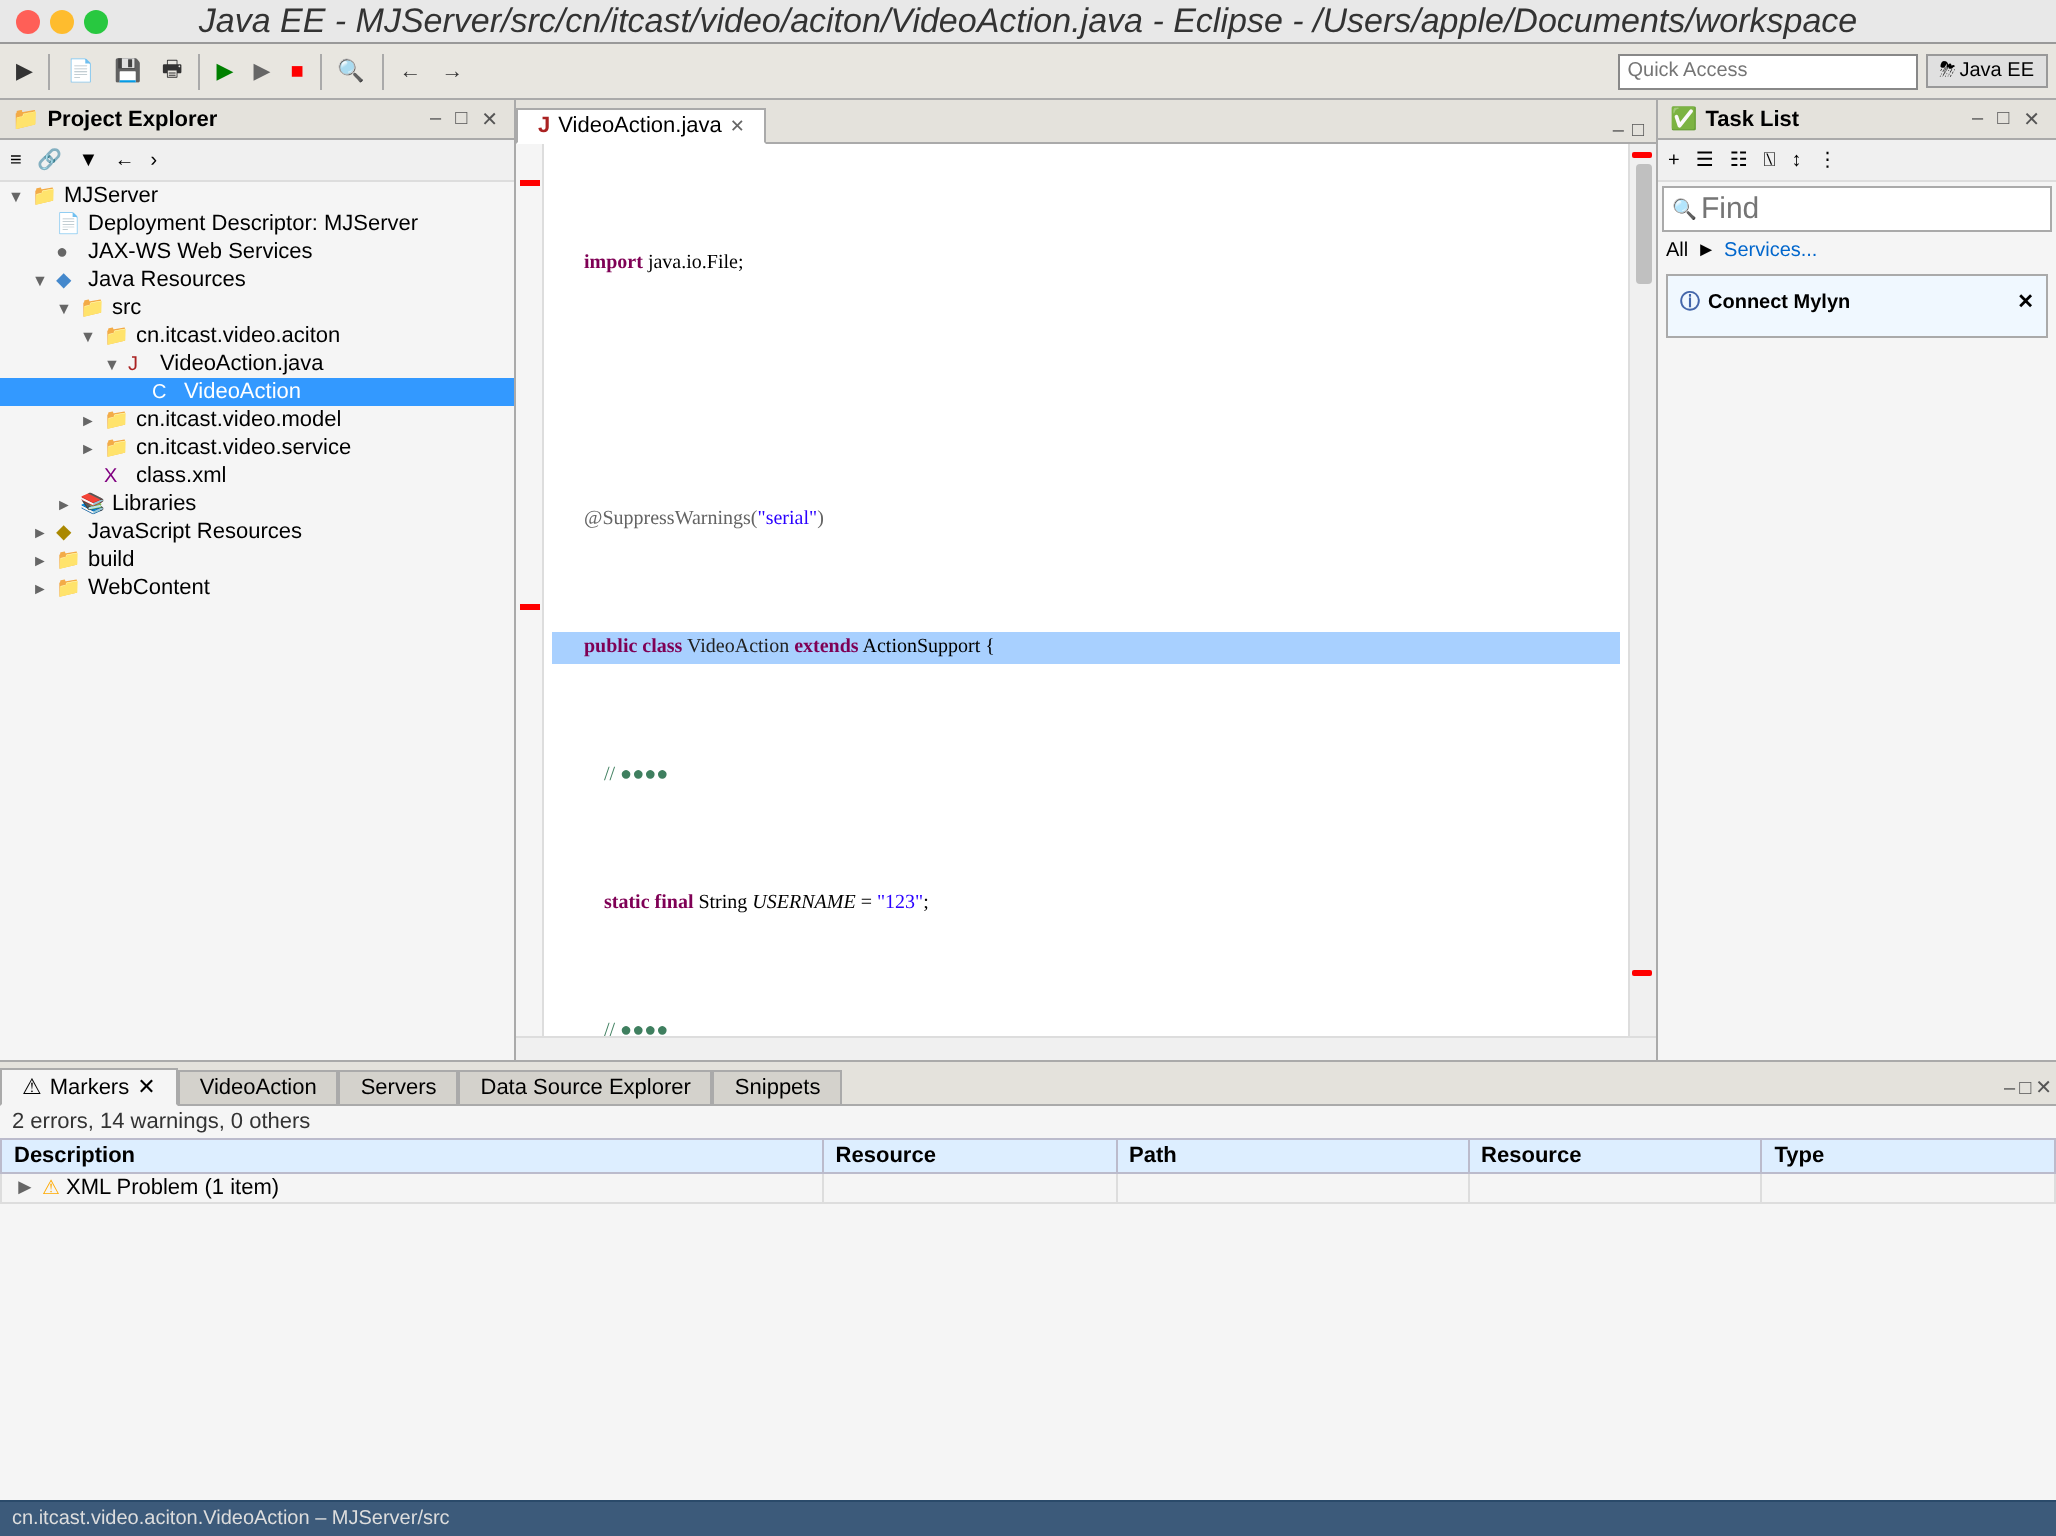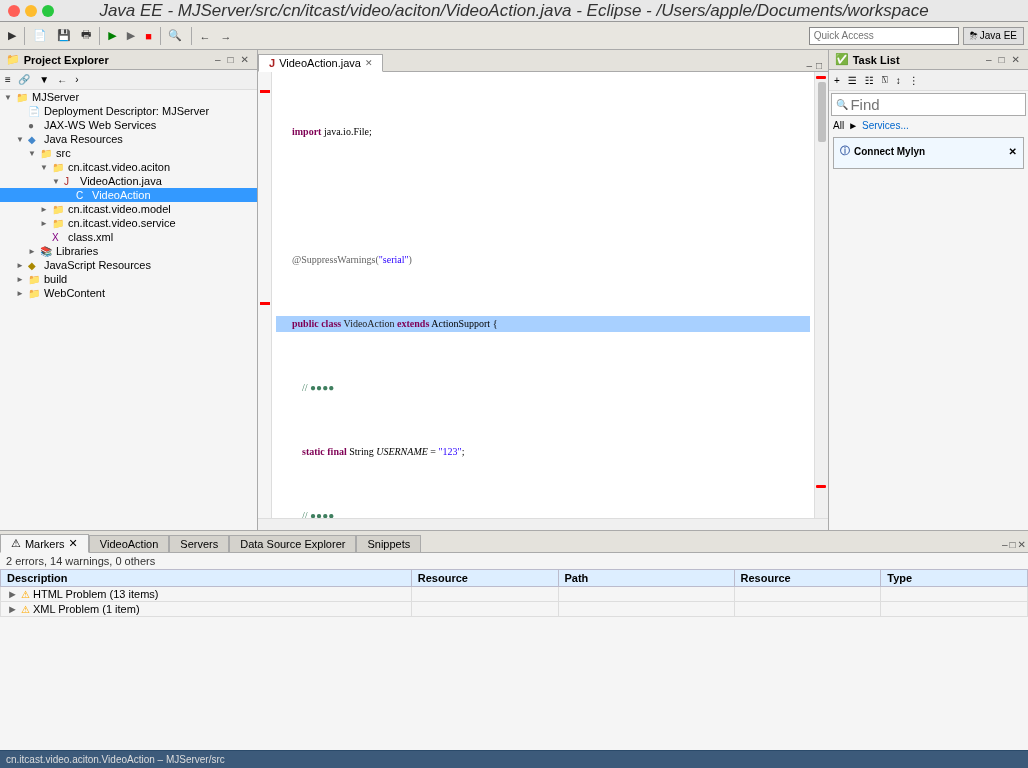--- a/index.html
+++ b/index.html
@@ -448,31 +448,20 @@
             <th style="width:120px;">Path</th>
             <th style="width:100px;">Resource</th>
             <th style="width:100px;">Type</th>
           </tr>
         </thead>
         <tbody>
           <tr class="marker-row">
             <td>
               <span class="marker-expand">►</span>
               <span class="marker-icon-warning">⚠</span>
-              <span>HTML Problem (13 items)</span>
-            </td>
-            <td></td>
-            <td></td>
-            <td></td>
-            <td></td>
-          </tr>
-          <tr class="marker-row">
-            <td>
-              <span class="marker-expand">►</span>
-              <span class="marker-icon-warning">⚠</span>
               <span>XML Problem (1 item)</span>
             </td>
             <td></td>
             <td></td>
             <td></td>
             <td></td>
           </tr>
         </tbody>
       </table>
     </div>

